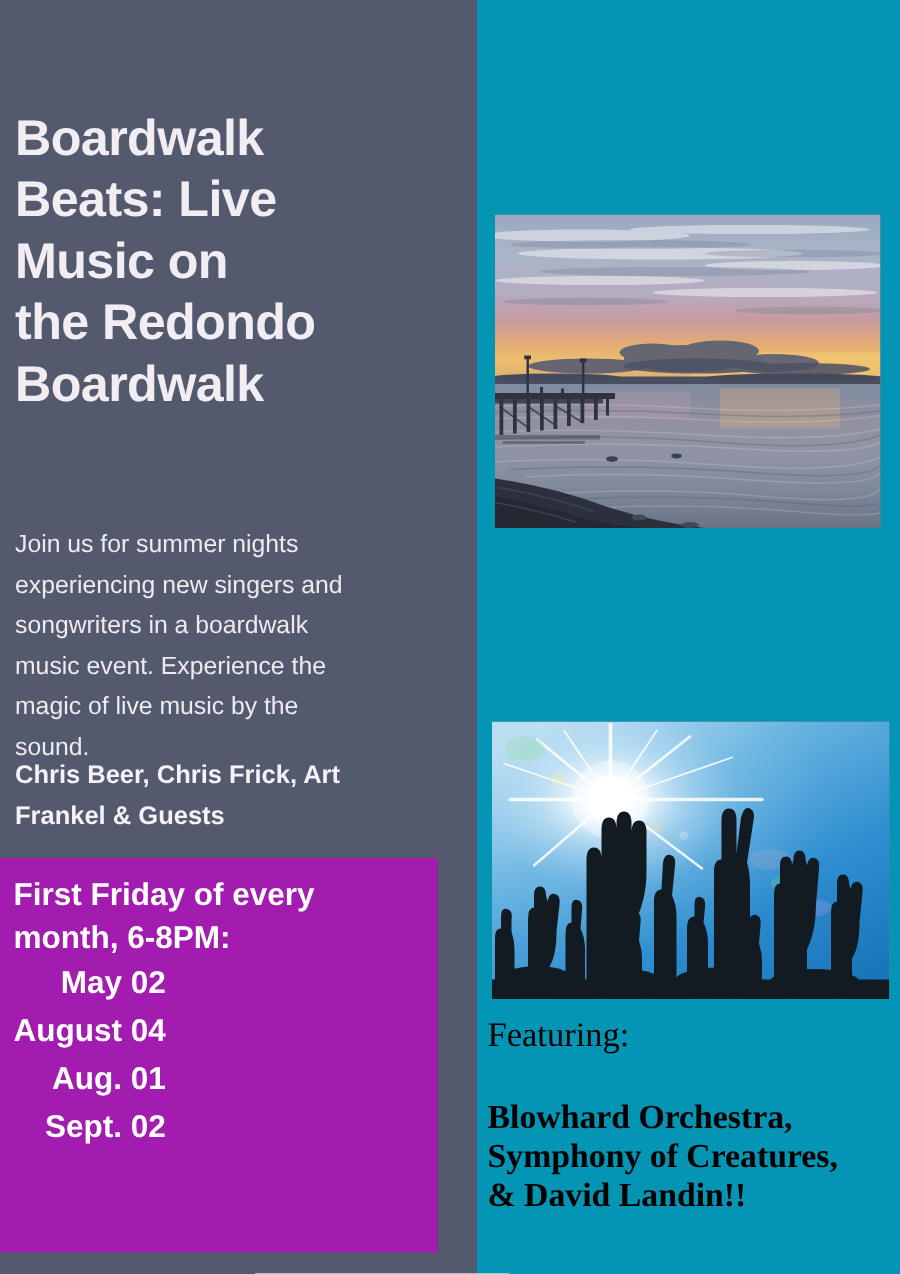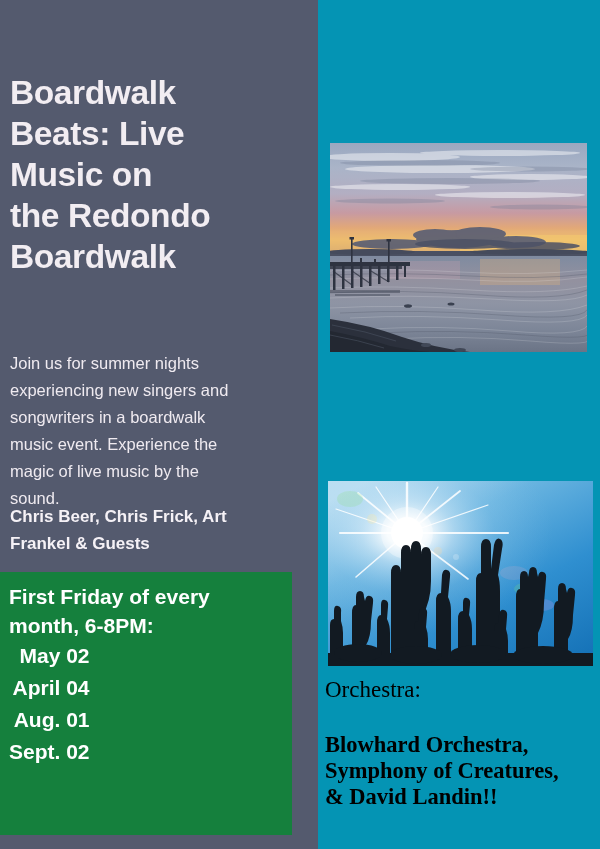--- a/index.html
+++ b/index.html
@@ -66,21 +66,21 @@
     white-space: pre-line;
   }
 
   
   .dates-box {
     position: absolute;
     left: 0px;
     top: 572px;
     width: 292px;
     height: 263px;
-    background: #15803d;
+    background: #a21caf;
   }
   .dates-heading {
     position: absolute;
     left: 9px;
     top: 10px;
     width: 276px;
     color: #ffffff;
     font-size: 21px;
     line-height: 29px;
     font-weight: 700;
@@ -169,21 +169,21 @@
 sound.</div>
 
   <div class="performers">Chris Beer, Chris Frick, Art
 Frankel &amp; Guests</div>
 
   <div class="dates-box">
     <div class="dates-heading">First Friday of every
 month, 6-8PM:</div>
     <ul class="dates-list">
       <li>May 02</li>
-      <li>April 04</li>
+      <li>August 04</li>
       <li>Aug. 01</li>
       <li>Sept. 02</li>
     </ul>
   </div>
 
   <div class="photo photo-sunset">
     <svg viewBox="0 0 257 209" preserveAspectRatio="none">
       <defs>
         <linearGradient id="skyGrad" x1="0" y1="0" x2="0" y2="1">
           <stop offset="0%" stop-color="#9aa8c0"></stop>
@@ -387,19 +387,19 @@
 
         <rect x="0" y="172" width="265" height="13"></rect>
         <ellipse cx="30" cy="172" rx="24" ry="9"></ellipse>
         <ellipse cx="88" cy="174" rx="26" ry="9"></ellipse>
         <ellipse cx="150" cy="173" rx="28" ry="9"></ellipse>
         <ellipse cx="215" cy="174" rx="30" ry="9"></ellipse>
       </g>
     </svg>
   </div>
 
-  <div class="featuring">Orchestra:</div>
+  <div class="featuring">Featuring:</div>
 
   <div class="bands">Blowhard Orchestra,
 Symphony of Creatures,
 &amp; David Landin!!</div>
 
 </div>
 
 </body></html>

